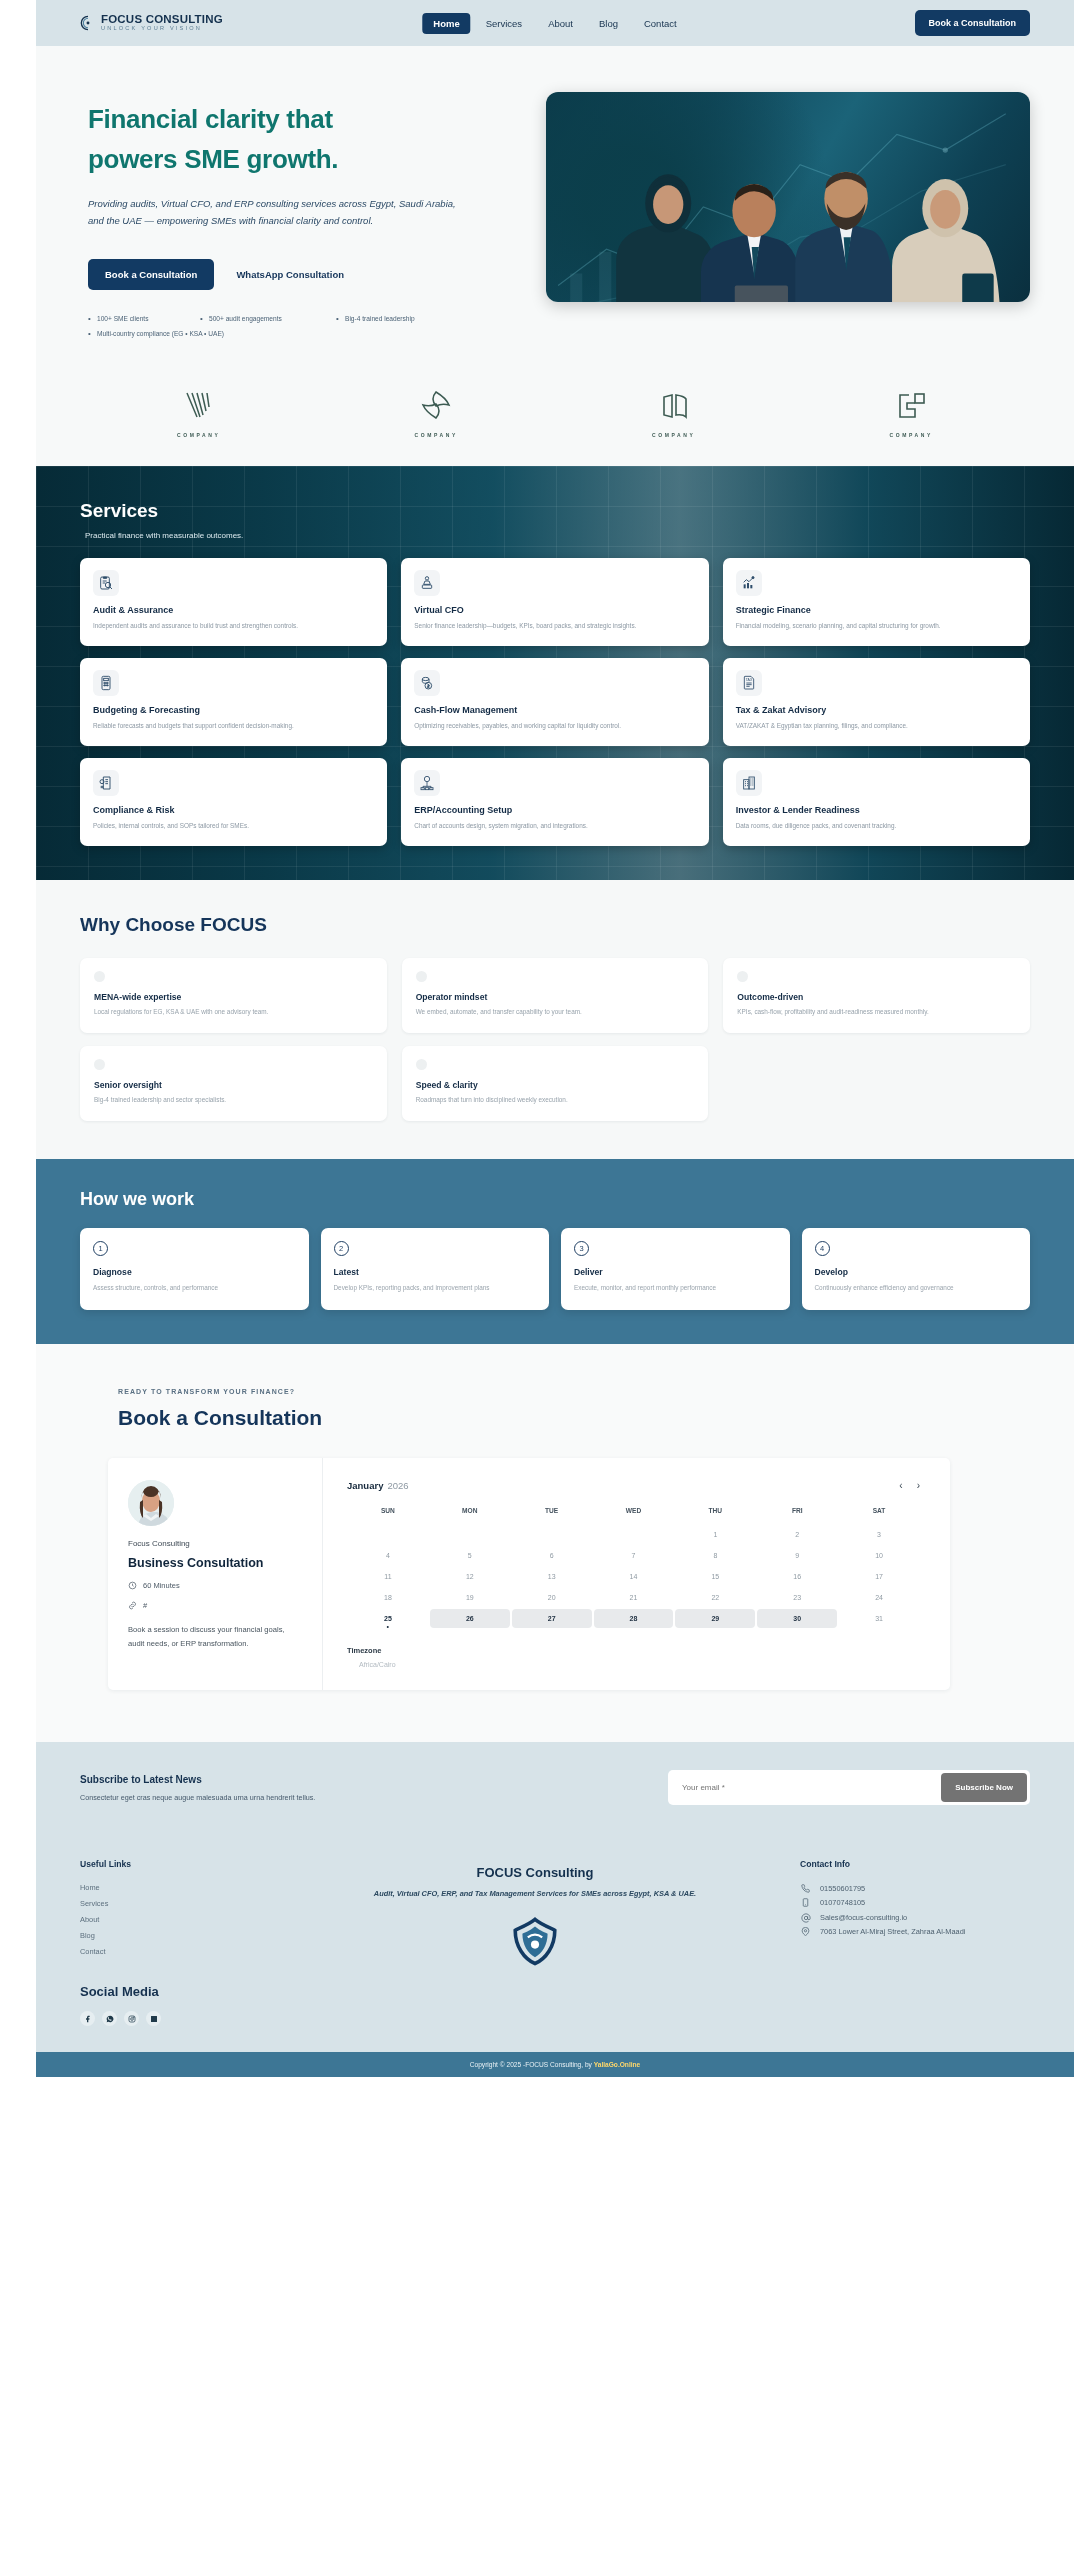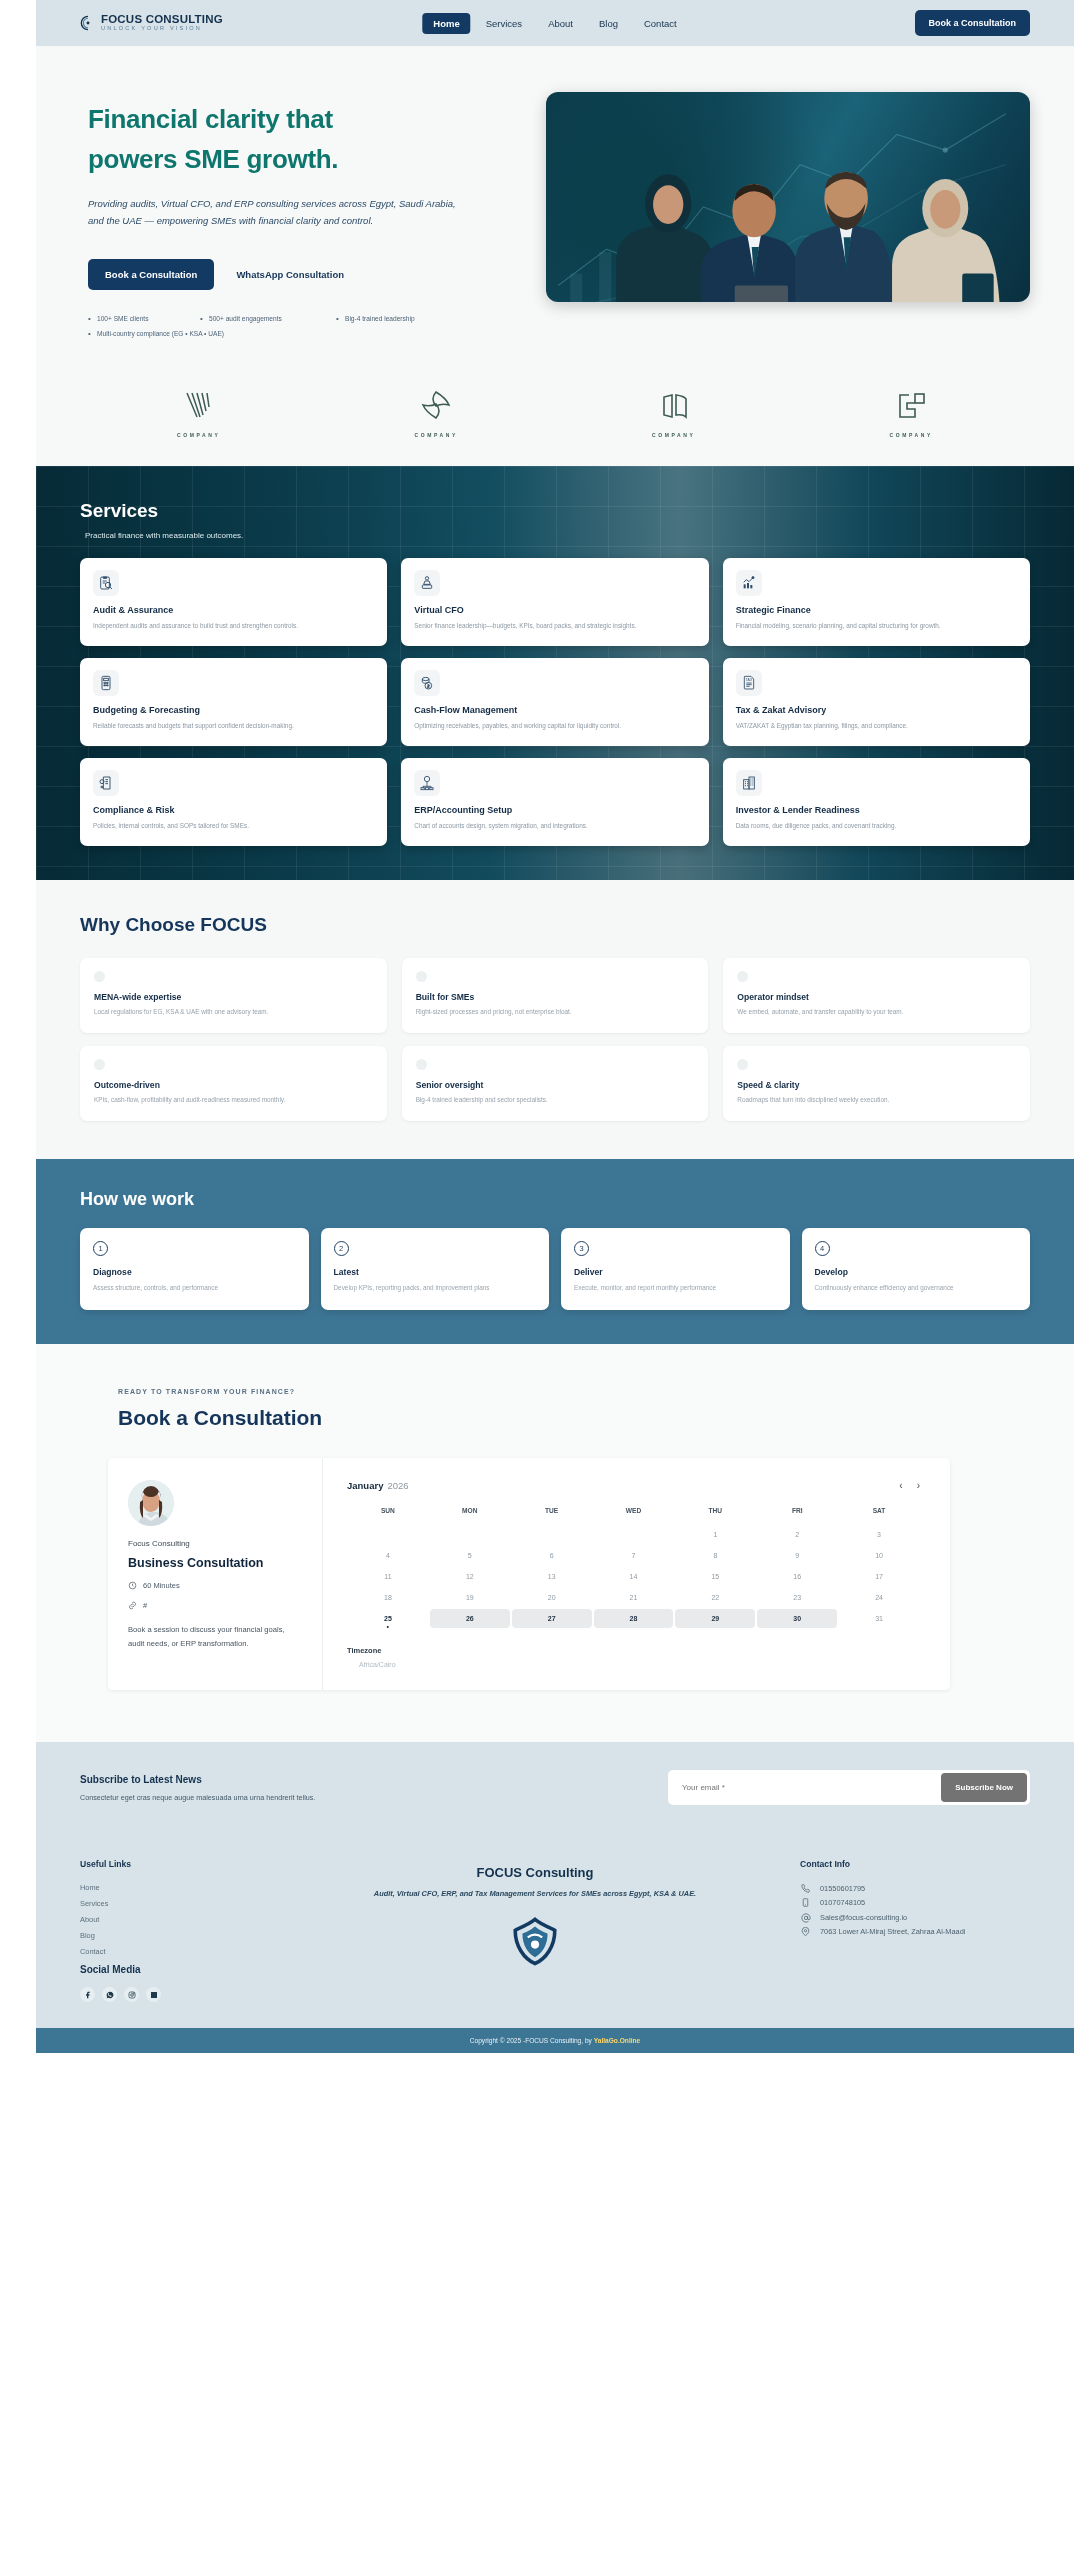--- a/index.html
+++ b/index.html
@@ -255,21 +255,21 @@
   }
 
   
   .footer {
     background: #d7e3e8; padding: 26px 44px 26px; display: flex; gap: 20px;
   }
   .f-col-left { width: 190px; }
   .f-head { font-size: 8.6px; font-weight: bold; color: #15314f; }
   .f-links { margin-top: 14px; display: flex; flex-direction: column; gap: 7px; }
   .f-links a { font-size: 7.4px; color: #5c6f7e; text-decoration: none; }
-  .f-social-head { margin-top: 8px; font-size: 10px; font-weight: bold; color: #15314f; }
+  .f-social-head { margin-top: 28px; font-size: 13px; font-weight: bold; color: #15314f; }
   .f-social { margin-top: 12px; display: flex; gap: 7px; }
   .f-soc-btn {
     width: 15px; height: 15px; border-radius: 50%; background: #e6eef1;
     display: flex; align-items: center; justify-content: center; cursor: pointer;
   }
   .f-col-mid { flex: 1; text-align: center; padding-top: 6px; }
   .f-brand { font-size: 13px; font-weight: bold; color: #14314e; }
   .f-tag { font-size: 7.4px; font-style: italic; font-weight: bold; color: #2b4960; margin-top: 9px; }
   .f-logo { margin: 16px auto 0; width: 54px; height: 54px; }
   .f-col-right { width: 230px; }
@@ -562,25 +562,20 @@
     </div>
   </div>
 
   <div class="why">
     <div class="why-title">Why Choose FOCUS</div>
     <div class="why-grid">
       <div class="why-card">
         <div class="why-dot"></div>
         <div class="why-name">MENA-wide expertise</div>
         <div class="why-desc">Local regulations for EG, KSA &amp; UAE with one advisory team.</div>
-      </div>
-      <div class="why-card">
-        <div class="why-dot"></div>
-        <div class="why-name">Built for SMEs</div>
-        <div class="why-desc">Right-sized processes and pricing, not enterprise bloat.</div>
       </div>
       <div class="why-card">
         <div class="why-dot"></div>
         <div class="why-name">Operator mindset</div>
         <div class="why-desc">We embed, automate, and transfer capability to your team.</div>
       </div>
       <div class="why-card">
         <div class="why-dot"></div>
         <div class="why-name">Outcome-driven</div>
         <div class="why-desc">KPIs, cash-flow, profitability and audit-readiness measured monthly.</div>

